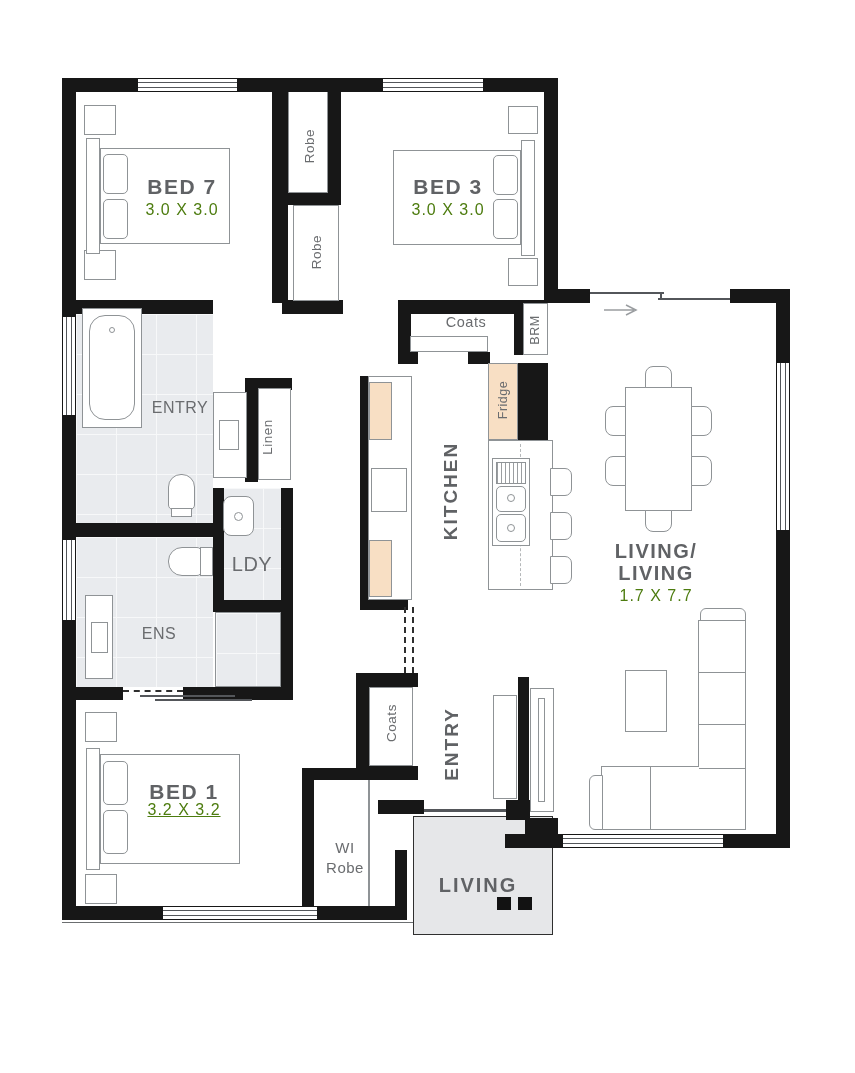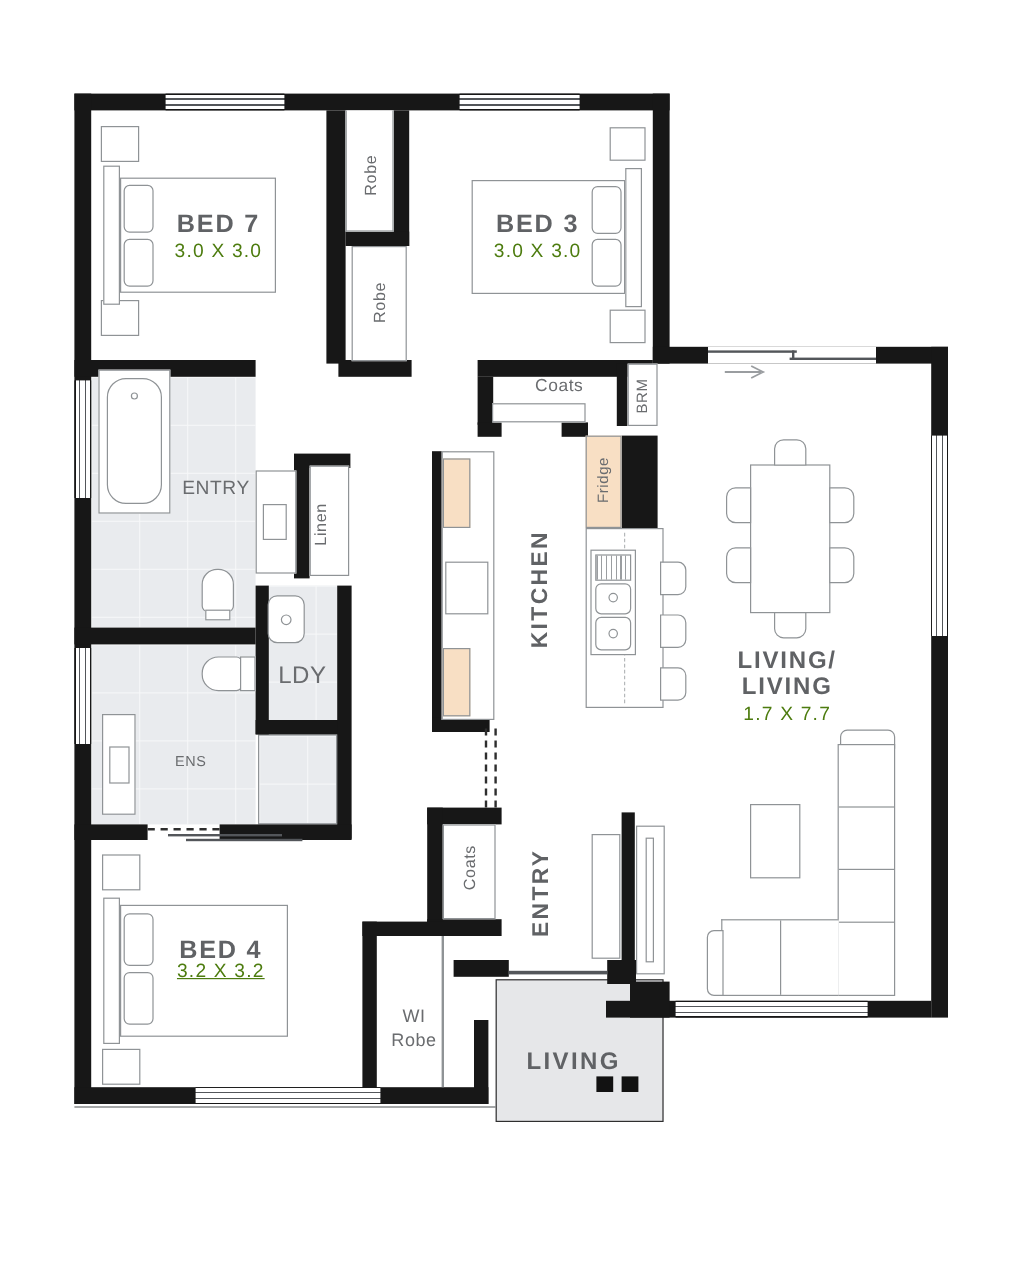--- a/index.html
+++ b/index.html
@@ -198,33 +198,33 @@
   <div class="f" style="left:530px;top:688px;width:24px;height:124px;"></div>
   <div class="f" style="left:538px;top:698px;width:7px;height:104px;"></div>
   <div class="f" style="left:493px;top:695px;width:24px;height:104px;"></div>
 
   <div class="lbl" style="left:182px;top:187px;font-size:21px;">BED 7</div>
   <div class="lbl dim" style="left:182px;top:210px;font-size:16px;">3.0 X 3.0</div>
 
   <div class="lbl" style="left:448px;top:187px;font-size:21px;">BED 3</div>
   <div class="lbl dim" style="left:448px;top:210px;font-size:16px;">3.0 X 3.0</div>
 
-  <div class="lbl" style="left:184px;top:792px;font-size:21px;">BED 4</div>
+  <div class="lbl" style="left:184px;top:792px;font-size:21px;">BED 1</div>
   <div class="lbl dim" style="left:184px;top:810px;font-size:16px;text-decoration:underline;">3.2 X 3.2</div>
 
   <div class="lbl" style="left:656px;top:551px;font-size:20px;">LIVING/</div>
   <div class="lbl" style="left:656px;top:573px;font-size:20px;">LIVING</div>
   <div class="lbl dim" style="left:656px;top:596px;font-size:16px;">1.7 X 7.7</div>
 
   <div class="lbl vert" style="left:451px;top:491px;font-size:19px;letter-spacing:2px;">KITCHEN</div>
   <div class="lbl vert" style="left:452px;top:744px;font-size:19px;letter-spacing:2px;">ENTRY</div>
   <div class="lbl" style="left:478px;top:885px;font-size:20px;letter-spacing:2px;">LIVING</div>
 
   <div class="lbl reg" style="left:180px;top:408px;font-size:16px;">ENTRY</div>
-  <div class="lbl reg" style="left:159px;top:634px;font-size:12px;">ENS</div>
+  <div class="lbl reg" style="left:159px;top:634px;font-size:16px;">ENS</div>
   <div class="lbl reg" style="left:252px;top:564px;font-size:20px;">LDY</div>
   <div class="lbl reg vert" style="left:267px;top:437px;font-size:13.5px;">Linen</div>
   <div class="lbl reg vert" style="left:309px;top:146px;font-size:13.5px;">Robe</div>
   <div class="lbl reg vert" style="left:316px;top:252px;font-size:13.5px;">Robe</div>
   <div class="lbl reg" style="left:466px;top:322px;font-size:14.5px;">Coats</div>
   <div class="lbl reg vert" style="left:535px;top:330px;font-size:12.5px;">BRM</div>
   <div class="lbl reg vert" style="left:503px;top:400px;font-size:12.5px;">Fridge</div>
   <div class="lbl reg vert" style="left:391px;top:723px;font-size:13.5px;">Coats</div>
   <div class="lbl reg" style="left:345px;top:847px;font-size:15px;">WI</div>
   <div class="lbl reg" style="left:345px;top:867px;font-size:15px;">Robe</div>

